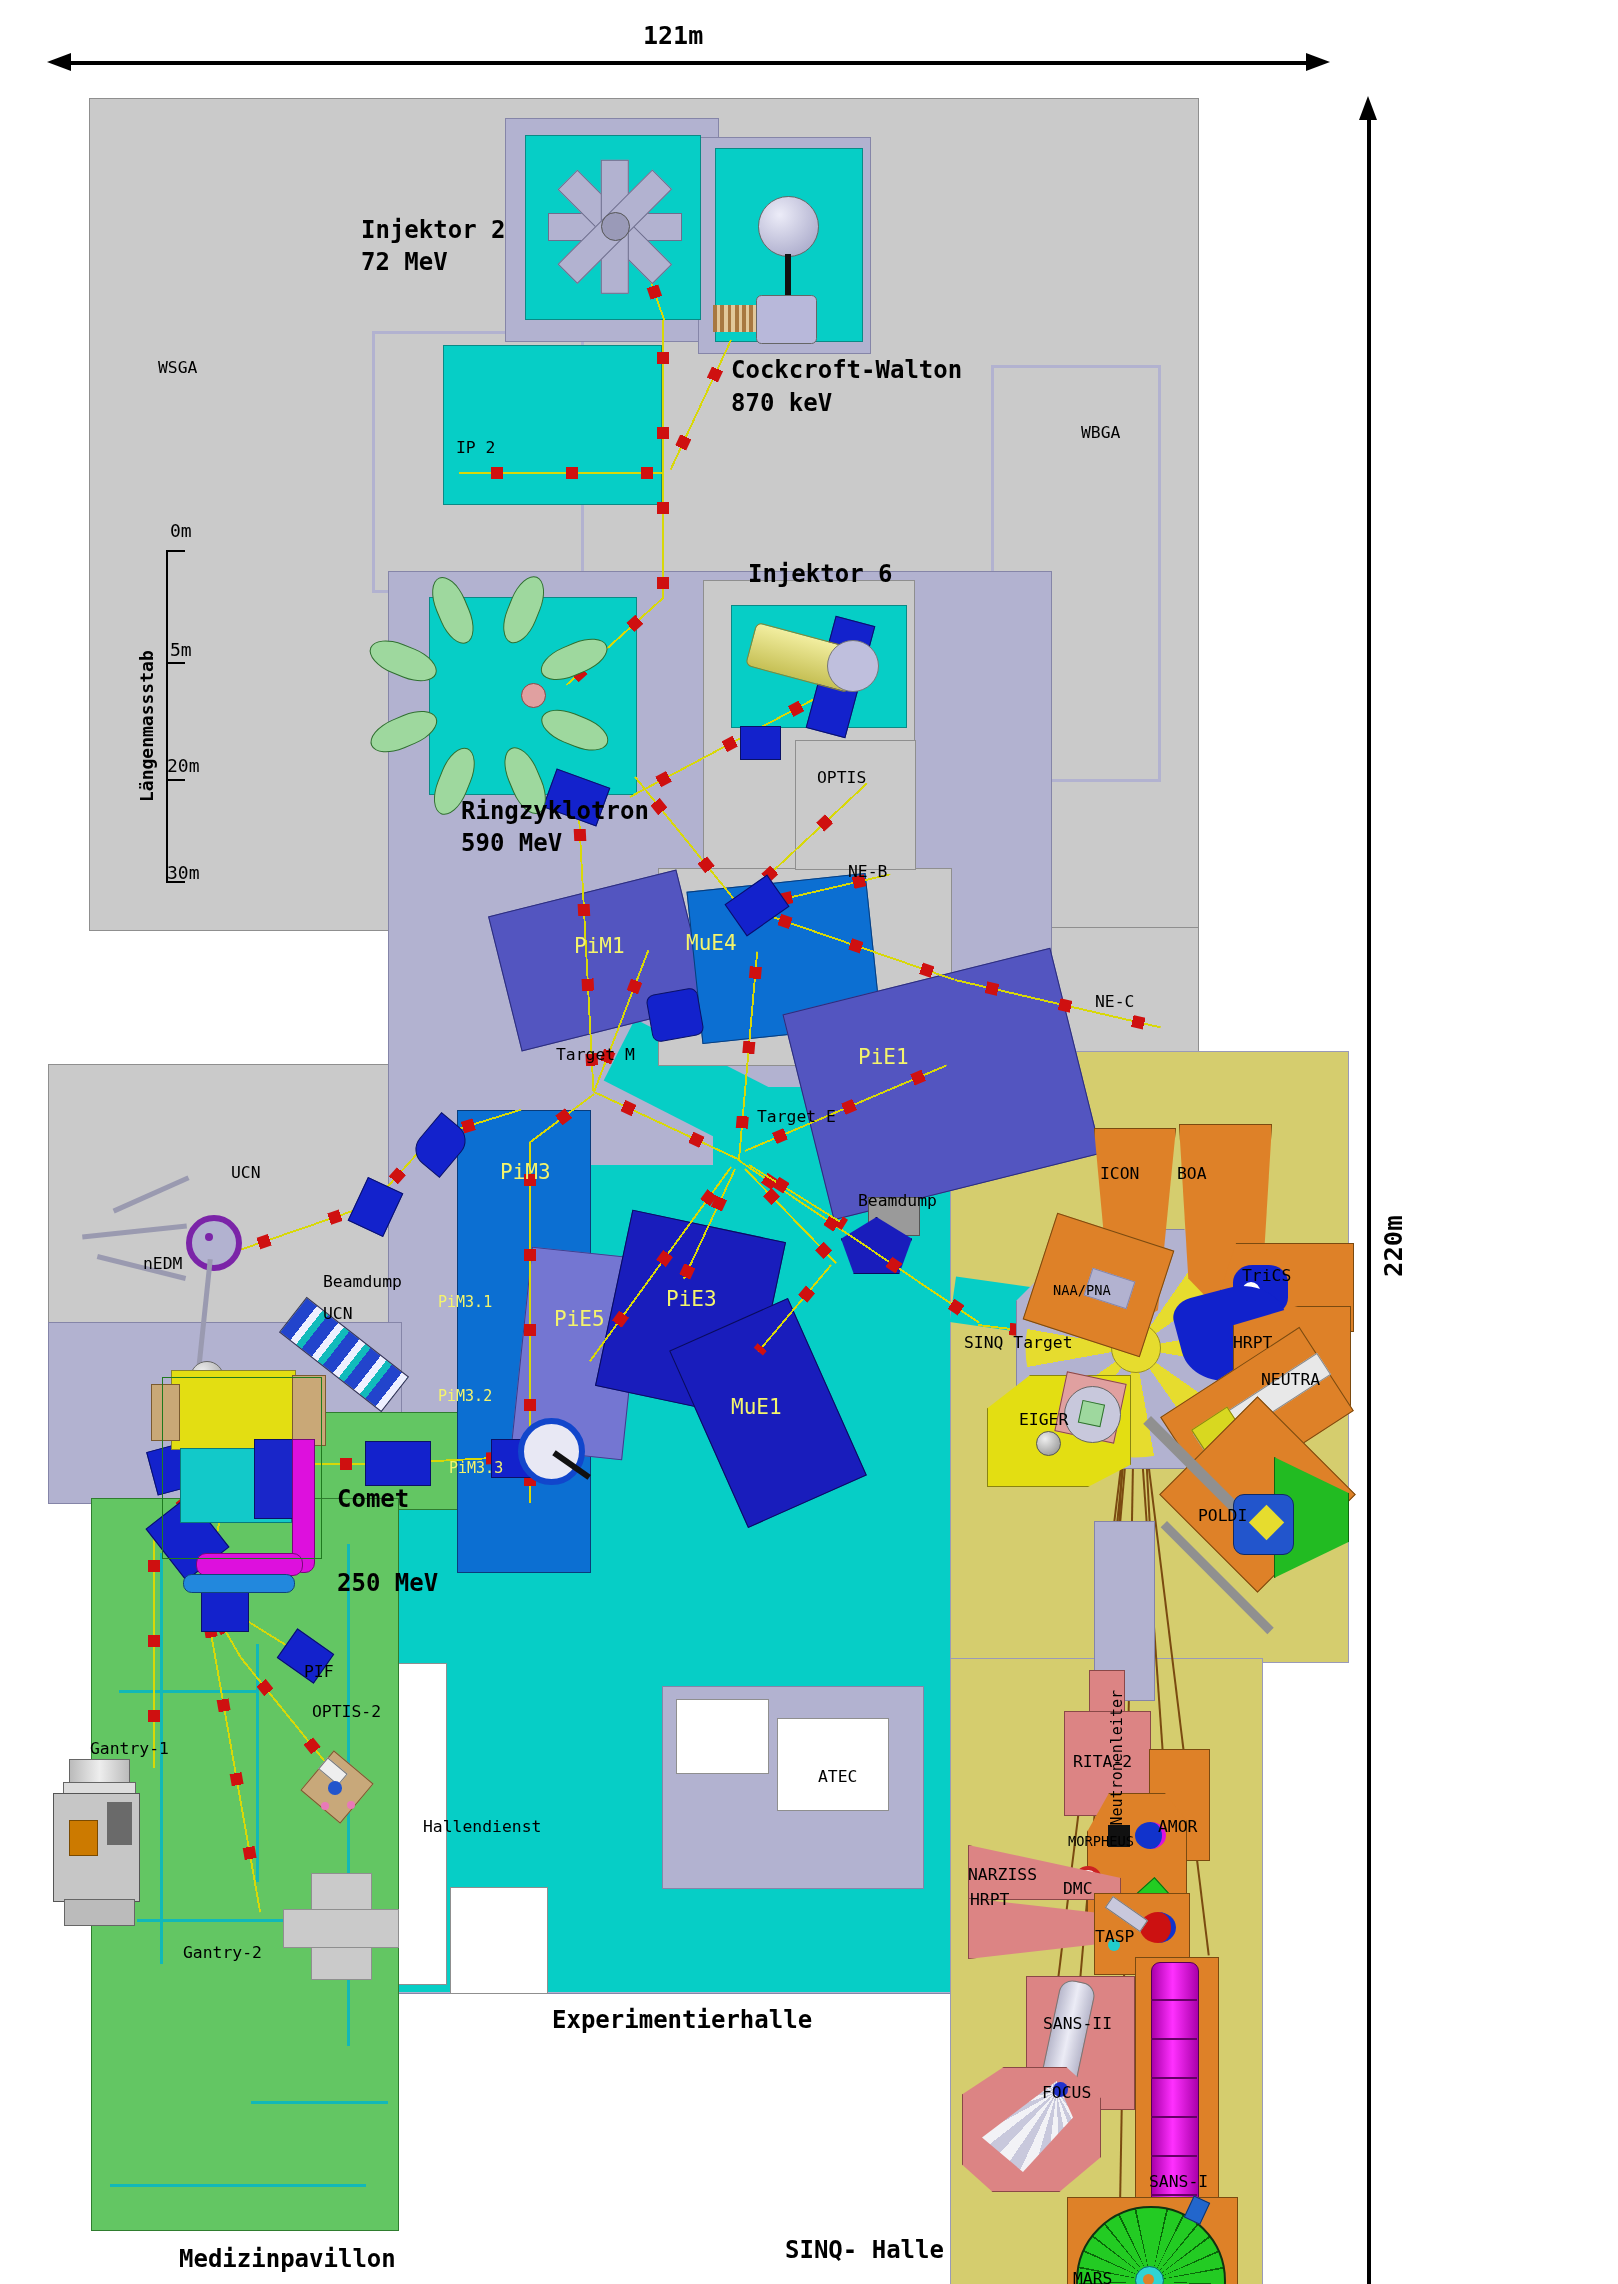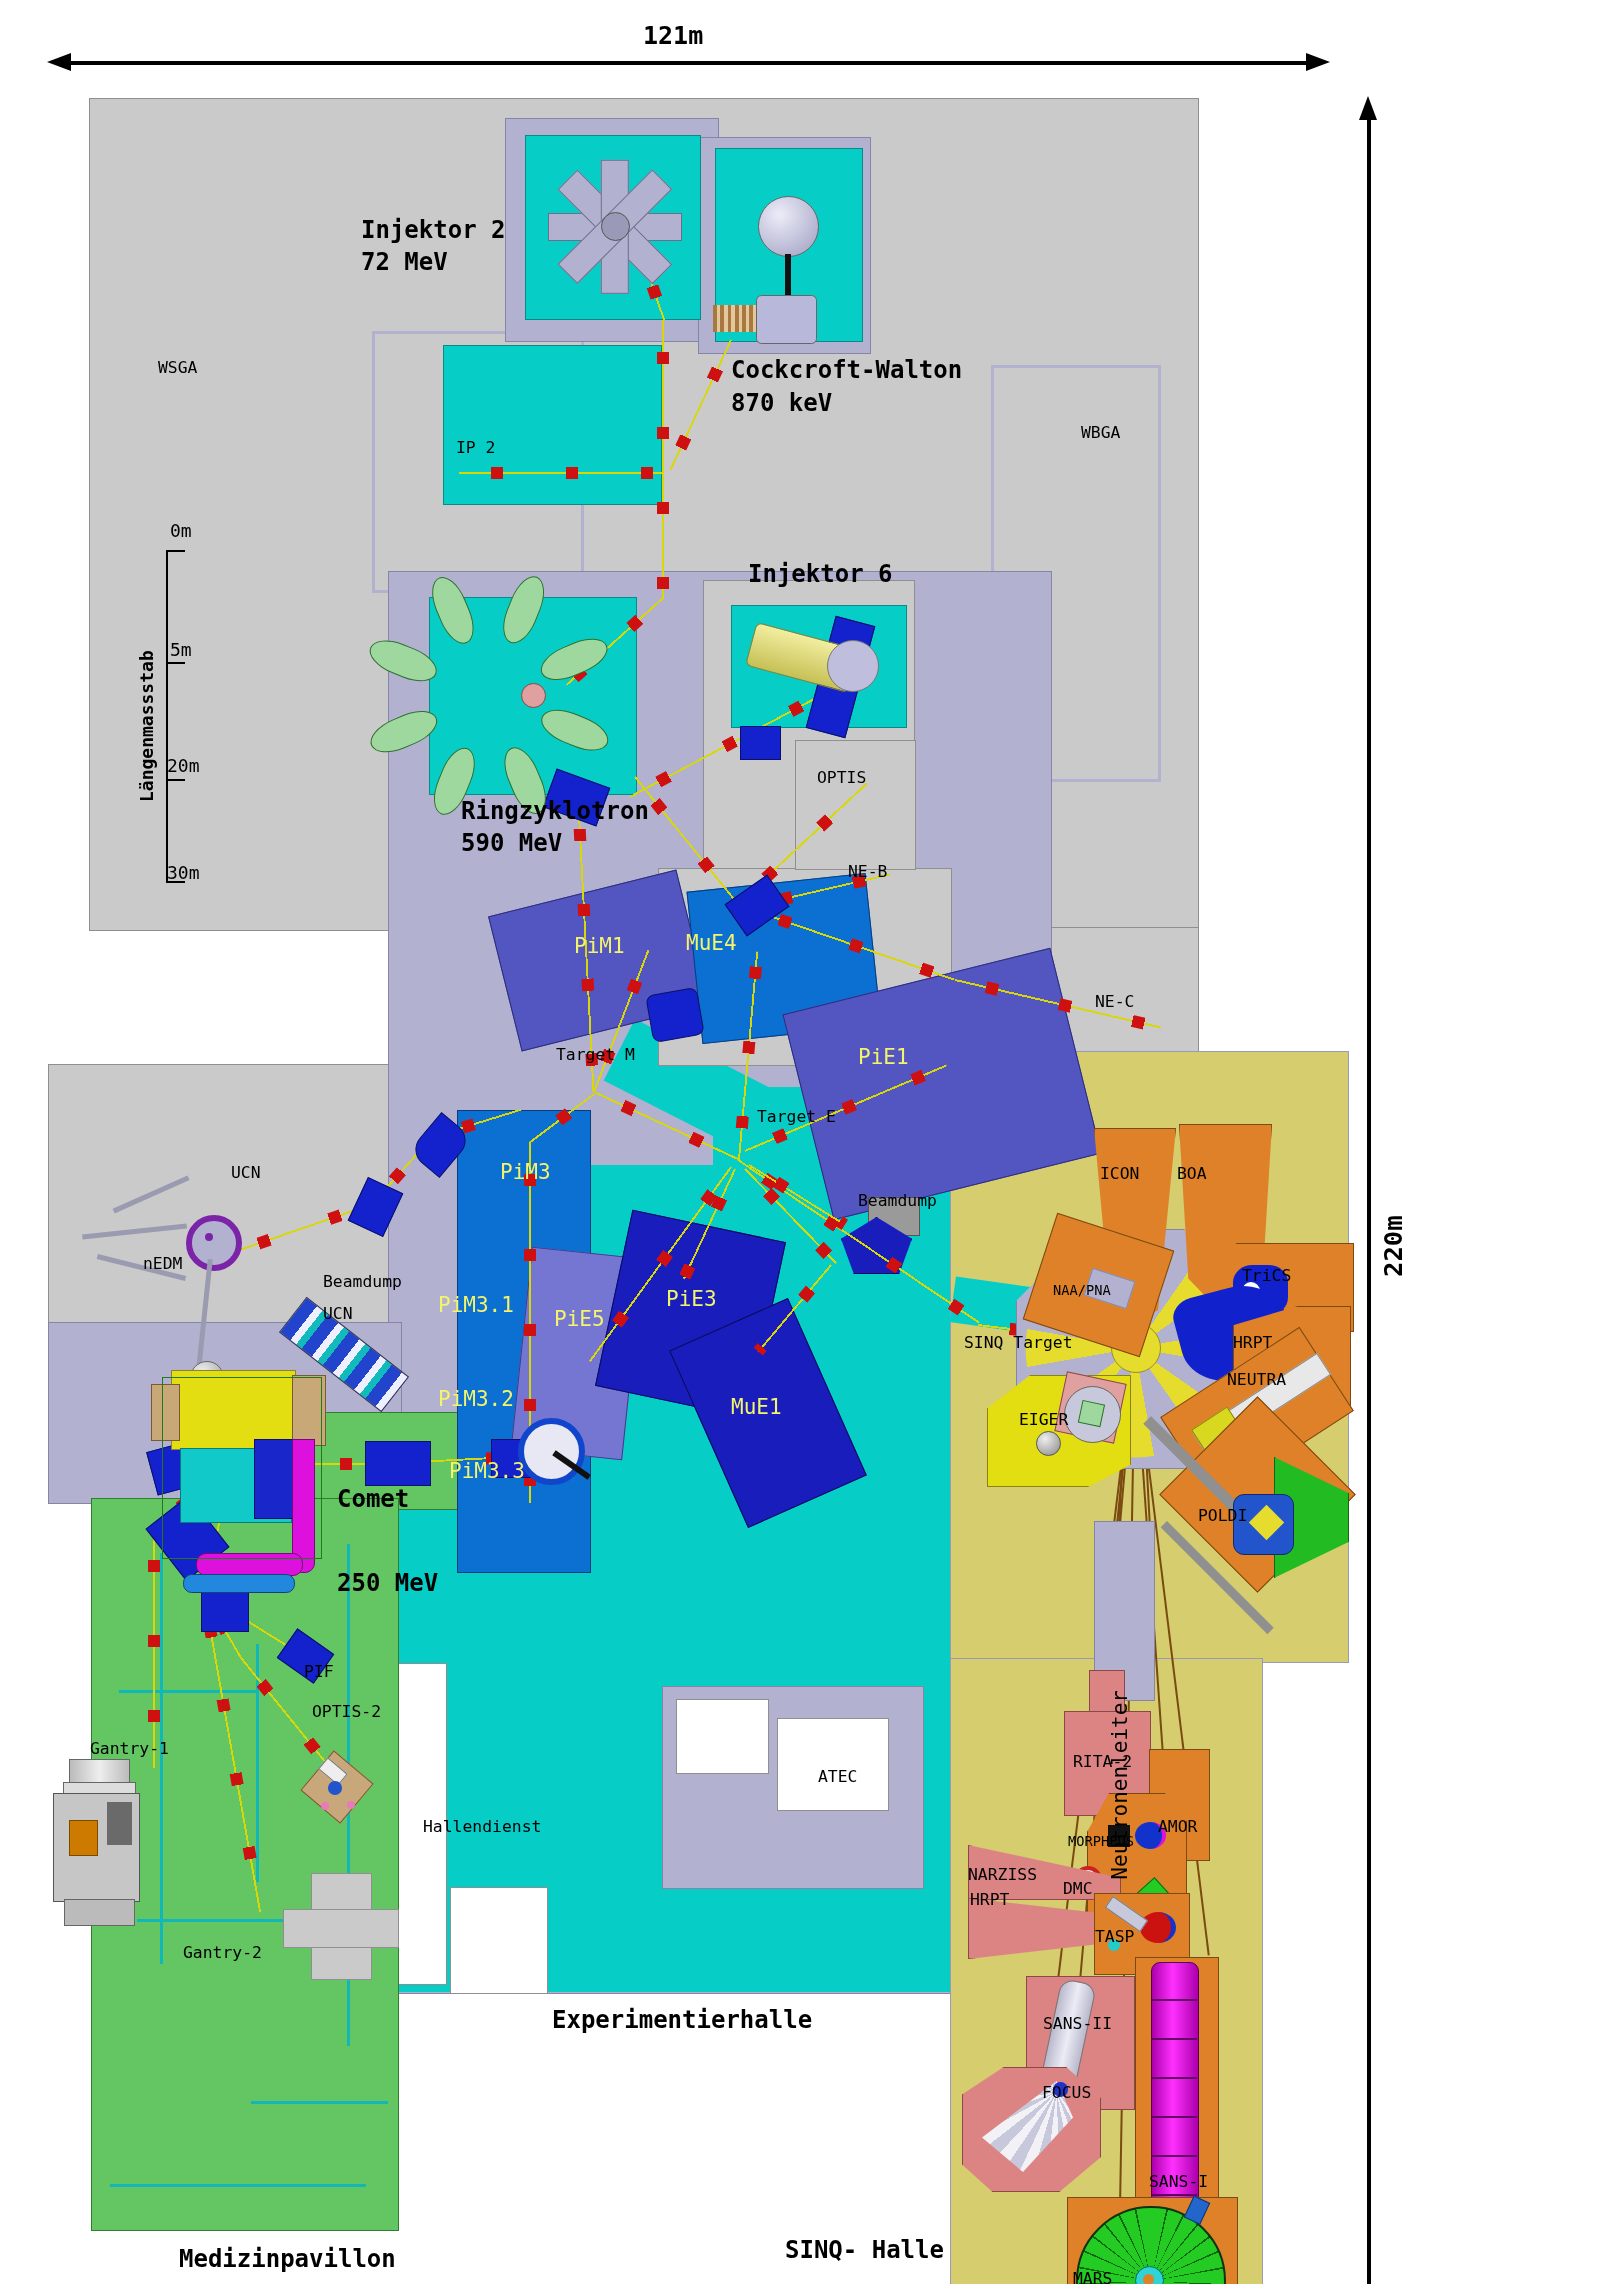--- a/index.html
+++ b/index.html
@@ -26,21 +26,21 @@
      repeating-linear-gradient(90deg, transparent 0 32px, #cf1010 32px 44px, transparent 44px 75px),
      linear-gradient(180deg, transparent 0 5px, #d8d808 5px 6.9px, transparent 6.9px 12px);}
   .ng{position:absolute;height:1.8px;margin-top:-0.9px;background:#7a4a10;transform-origin:0 50%}
   .dip{position:absolute;background:#1322cc;border:0.9px solid #0a1166}
   
   .lbl{position:absolute;white-space:pre;line-height:1.08;font-weight:400;font-size:16.4px}
   .b{font-weight:700}
   .t52{font-size:24px;font-weight:700}
   .t42{font-size:21px}
   .t40{font-size:18px}
-  .t34{font-size:21px}
+  .t34{font-size:15px}
   .t30{font-size:13.7px}
   .yl{color:#F4F46C}
   .vtx{transform:rotate(-90deg);transform-origin:0 0}
   .arrowline{position:absolute;background:#000}
   .tri{position:absolute;width:0;height:0}
   .petal{position:absolute;width:69px;height:29px;background:#9ED89E;border:1.4px solid #2f6f2f;
          border-radius:50%/60%;transform-origin:-9px 50%}
   .ibar{position:absolute;background:#B2B2D0;border:1.4px solid #6d6d8d}
   .wheel{background:#23CB23;border-radius:50%;
          background-image:repeating-conic-gradient(rgba(0,70,0,.0) 0 12deg, rgba(0,70,0,.75) 12deg 13.4deg)}
@@ -349,21 +349,21 @@
 <div class="lbl yl t34" style="left:449px;top:1460px">PiM3.3</div>
 <div class="lbl yl t42" style="left:554px;top:1308px">PiE5</div>
 <div class="lbl yl t42" style="left:666px;top:1288px">PiE3</div>
 <div class="lbl yl t42" style="left:731px;top:1396px">MuE1</div>
 <div class="lbl" style="left:964px;top:1334px">SINQ Target</div>
 <div class="lbl" style="left:1100px;top:1165px">ICON</div>
 <div class="lbl" style="left:1177px;top:1165px">BOA</div>
 <div class="lbl t30" style="left:1053px;top:1283px">NAA/PNA</div>
 <div class="lbl" style="left:1242px;top:1267px">TriCS</div>
 <div class="lbl" style="left:1233px;top:1334px">HRPT</div>
-<div class="lbl" style="left:1227px;top:1371px">NEUTRA</div>
+<div class="lbl" style="left:1261px;top:1371px">NEUTRA</div>
 <div class="lbl" style="left:1019px;top:1411px">EIGER</div>
 <div class="lbl" style="left:1198px;top:1507px">POLDI</div>
 <div class="lbl t34" style="left:1109px;top:1690px;writing-mode:vertical-rl;transform:rotate(180deg)">Neutronenleiter</div>
 <div class="lbl" style="left:1073px;top:1753px">RITA-2</div>
 <div class="lbl t30" style="left:1068px;top:1834px">MORPHEUS</div>
 <div class="lbl" style="left:1158px;top:1818px">AMOR</div>
 <div class="lbl" style="left:968px;top:1866px">NARZISS</div>
 <div class="lbl" style="left:970px;top:1891px">HRPT</div>
 <div class="lbl" style="left:1063px;top:1880px">DMC</div>
 <div class="lbl" style="left:1095px;top:1928px">TASP</div>

